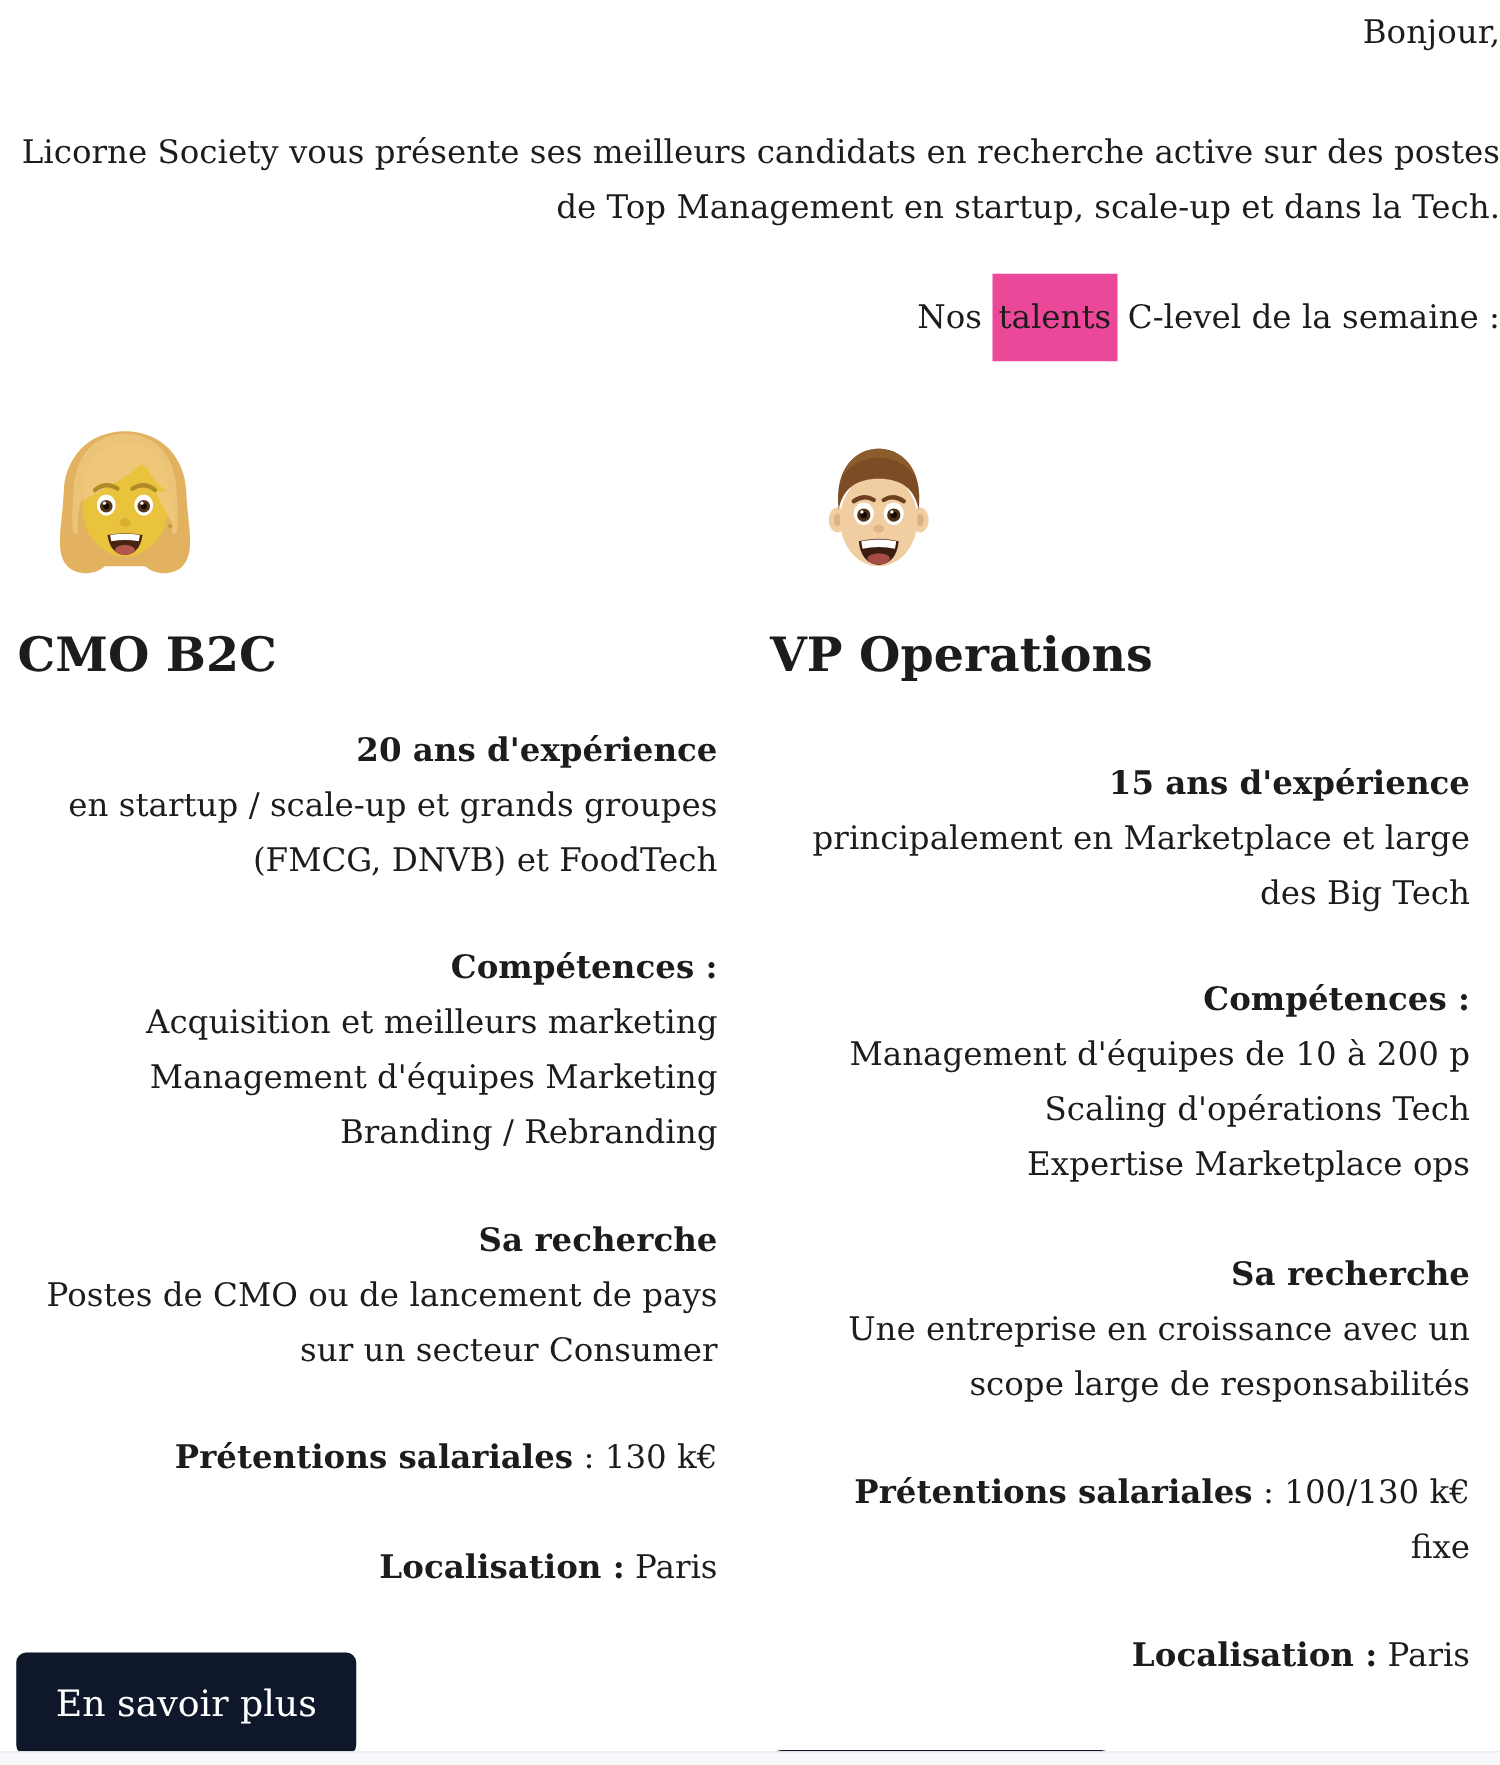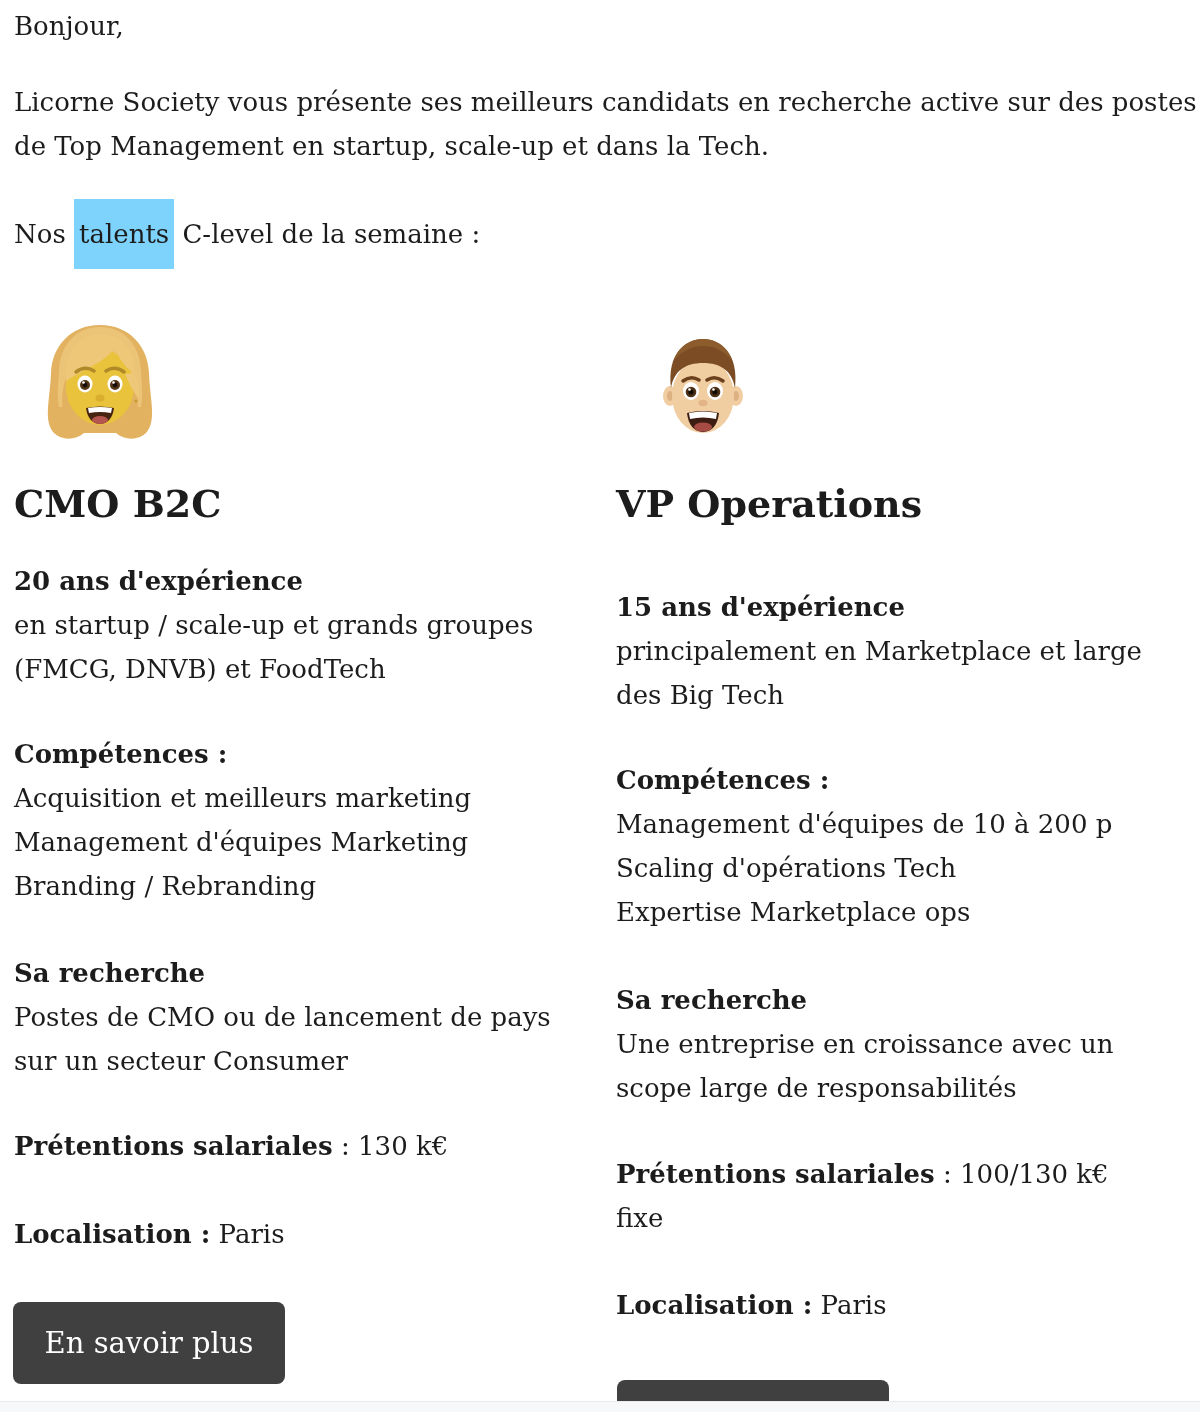--- a/index.html
+++ b/index.html
@@ -12,34 +12,35 @@
     height: 1412px;
     overflow: hidden;
     position: relative;
     font-family: "DejaVu Serif", "Liberation Serif", serif;
     color: #1c1c1c;
   }
   .p {
     font-size: 26px;
     line-height: 44px;
     margin: 0;
+    text-align: right;
   }
   .b { font-weight: bold; }
 
   .greeting {
     margin: 4px 0 0 14px;
   }
   .intro {
-    margin: 32px 0 0 14px;
+    margin: 52px 0 0 14px;
   }
   .tagline {
     margin: 44px 0 0 14px;
   }
   .hl {
-    background: #7dd3fc;
+    background: #ec4899;
     padding: 20px 5px;
   }
 
   .columns {
     display: flex;
     align-items: flex-start;
   }
   .col { box-sizing: border-box; }
   .col-left  { width: 602px; padding-left: 14px; }
   .col-right { width: 598px; padding-left: 14px; }
@@ -70,21 +71,21 @@
   .col-right .blk-search { margin-top: 44px; }
   .col-right .blk-salary { margin-top: 42px; }
   .col-right .blk-loc    { margin-top: 43px; }
 
   .cta {
     display: flex;
     align-items: center;
     justify-content: center;
     width: 272px;
     height: 82px;
-    background: #404040;
+    background: #0f172a;
     color: #ffffff;
     border-radius: 8px;
     font-size: 29px;
     text-decoration: none;
     cursor: pointer;
   }
   .col-left  .cta { margin-top: 46px; margin-left: -1px; }
   .col-right .cta { margin-top: 53px; margin-left: 1px; }
 
   .bottom-strip {

